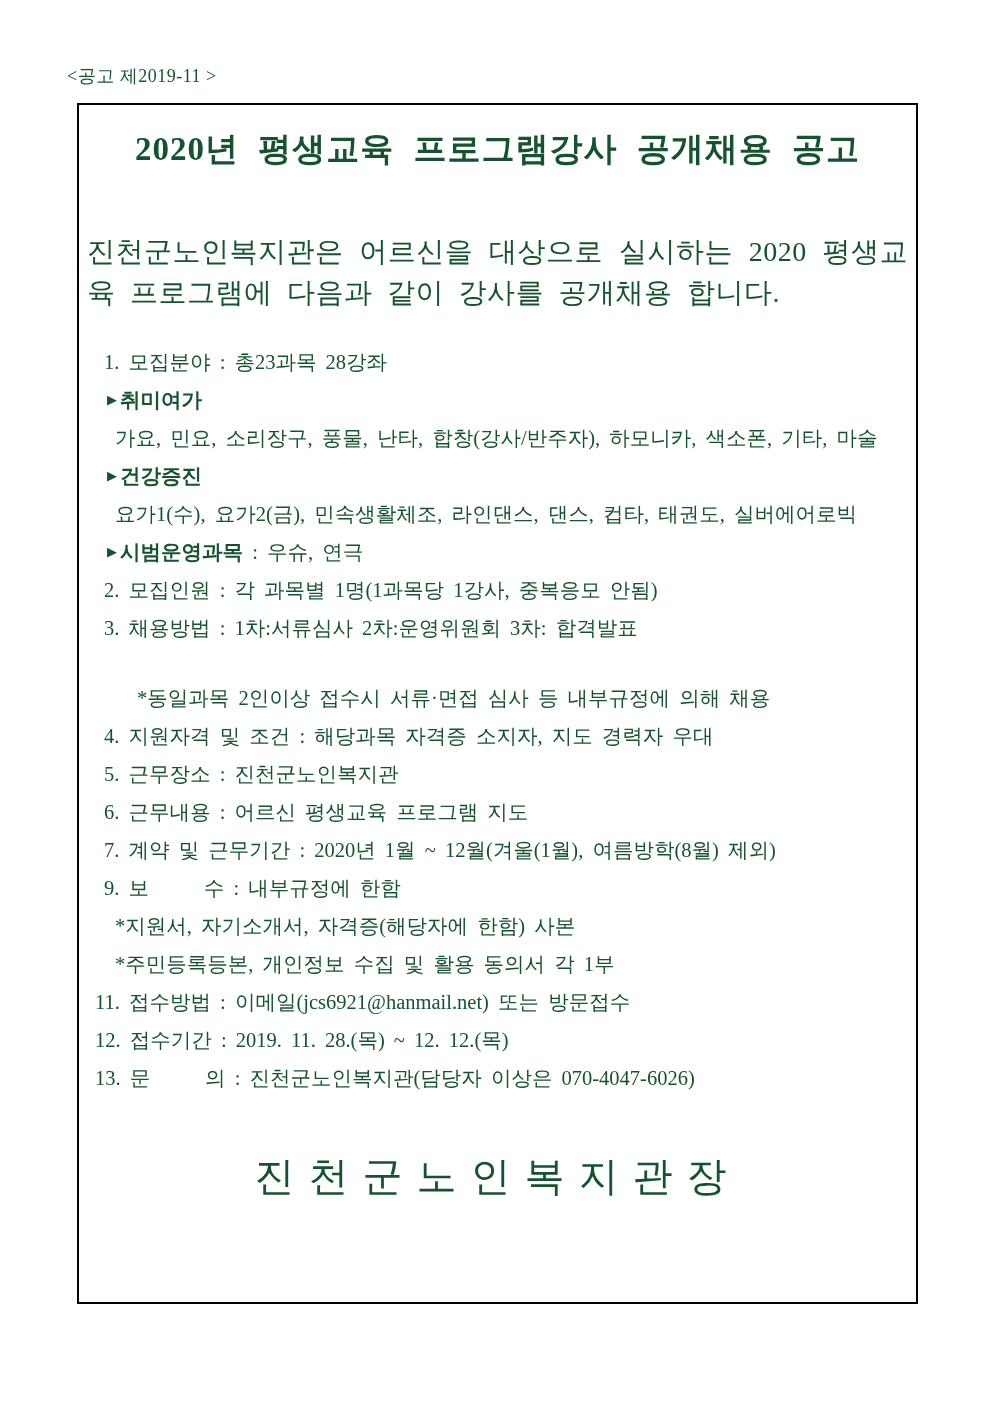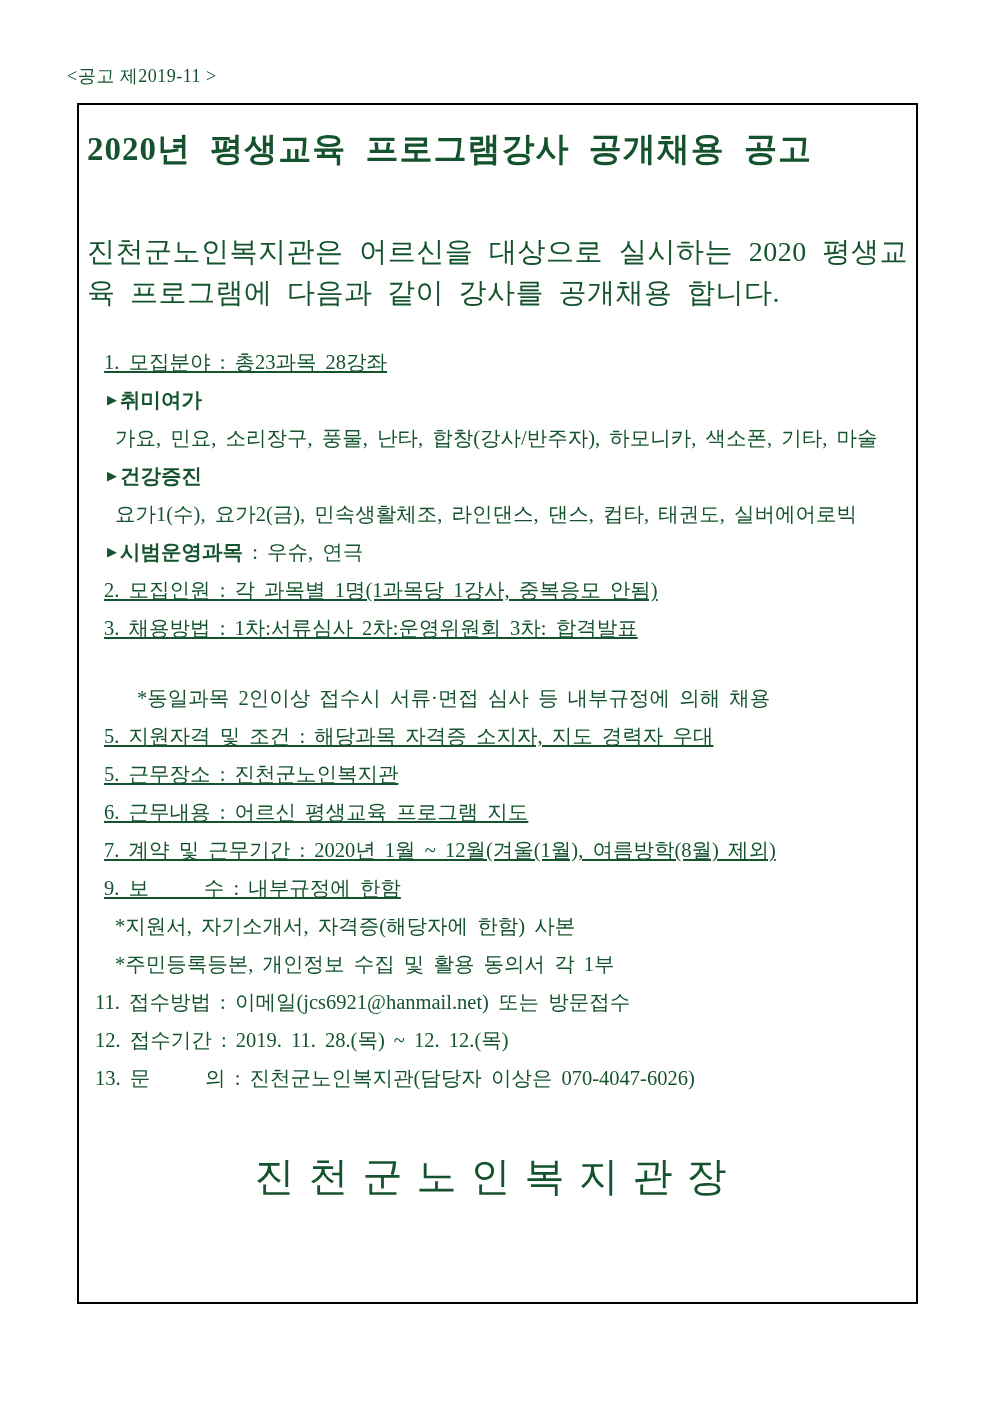--- a/index.html
+++ b/index.html
@@ -19,38 +19,38 @@
     position:absolute;left:77px;top:103px;
     width:841px;height:1201px;
     box-sizing:border-box;
     border:2px solid #000000;
     padding:22px 8px 0 8px;
   }
   .doc-title{
     margin:0;
     font-size:33px;font-weight:700;
     line-height:44px;
-    text-align:left;
+    text-align:center;
     letter-spacing:1px;word-spacing:10px;
     white-space:nowrap;
   }
   .doc-intro{
     margin:60px 0 0 0;
     font-size:28px;line-height:41px;
     text-align:justify;
     word-break:break-all;
     word-spacing:7px;letter-spacing:0.5px;
   }
   .doc-list{
     margin-top:30px;
     font-size:20.5px;line-height:38px;
     word-spacing:4px;
   }
   .line{white-space:pre-wrap;}
-  .line.numbered {padding-left:17px;text-decoration:underline;}
+  .line.numbered {padding-left:17px;}
   .line.numbered2{padding-left:8px;}
   .line.bullet   {padding-left:20px;}
   .line.sub      {padding-left:28px;}
   .line.star     {padding-left:50px;margin-top:32px;}
   .line.star2    {padding-left:28px;}
   .line.bullet b{font-weight:700;}
   .bullet-marker{
     font-size:13px;
     vertical-align:3px;
     margin-right:3px;
@@ -82,21 +82,21 @@
     <div class="doc-list" id="doc-list">
         <div class="line numbered">1. 모집분야 : 총23과목 28강좌</div>
         <div class="line bullet"><span class="bullet-marker">▶</span><b>취미여가</b><span></span></div>
         <div class="line sub">가요, 민요, 소리장구, 풍물, 난타, 합창(강사/반주자), 하모니카, 색소폰, 기타, 마술</div>
         <div class="line bullet"><span class="bullet-marker">▶</span><b>건강증진</b><span></span></div>
         <div class="line sub">요가1(수), 요가2(금), 민속생활체조, 라인댄스, 댄스, 컵타, 태권도, 실버에어로빅</div>
         <div class="line bullet"><span class="bullet-marker">▶</span><b>시범운영과목</b><span> : 우슈, 연극</span></div>
         <div class="line numbered">2. 모집인원 : 각 과목별 1명(1과목당 1강사, 중복응모 안됨)</div>
         <div class="line numbered">3. 채용방법 : 1차:서류심사 2차:운영위원회 3차: 합격발표</div>
         <div class="line star">*동일과목 2인이상 접수시 서류·면접 심사 등 내부규정에 의해 채용</div>
-        <div class="line numbered">5. 지원자격 및 조건 : 해당과목 자격증 소지자, 지도 경력자 우대</div>
+        <div class="line numbered">4. 지원자격 및 조건 : 해당과목 자격증 소지자, 지도 경력자 우대</div>
         <div class="line numbered">5. 근무장소 : 진천군노인복지관</div>
         <div class="line numbered">6. 근무내용 : 어르신 평생교육 프로그램 지도</div>
         <div class="line numbered">7. 계약 및 근무기간 : 2020년 1월 ~ 12월(겨울(1월), 여름방학(8월) 제외)</div>
         <div class="line numbered">9. 보      수 : 내부규정에 한함</div>
         <div class="line star2">*지원서, 자기소개서, 자격증(해당자에 한함) 사본</div>
         <div class="line star2">*주민등록등본, 개인정보 수집 및 활용 동의서 각 1부</div>
         <div class="line numbered2">11. 접수방법 : 이메일(jcs6921@hanmail.net) 또는 방문접수</div>
         <div class="line numbered2">12. 접수기간 : 2019. 11. 28.(목) ~ 12. 12.(목)</div>
         <div class="line numbered2">13. 문      의 : 진천군노인복지관(담당자 이상은 070-4047-6026)</div>
       </div>

